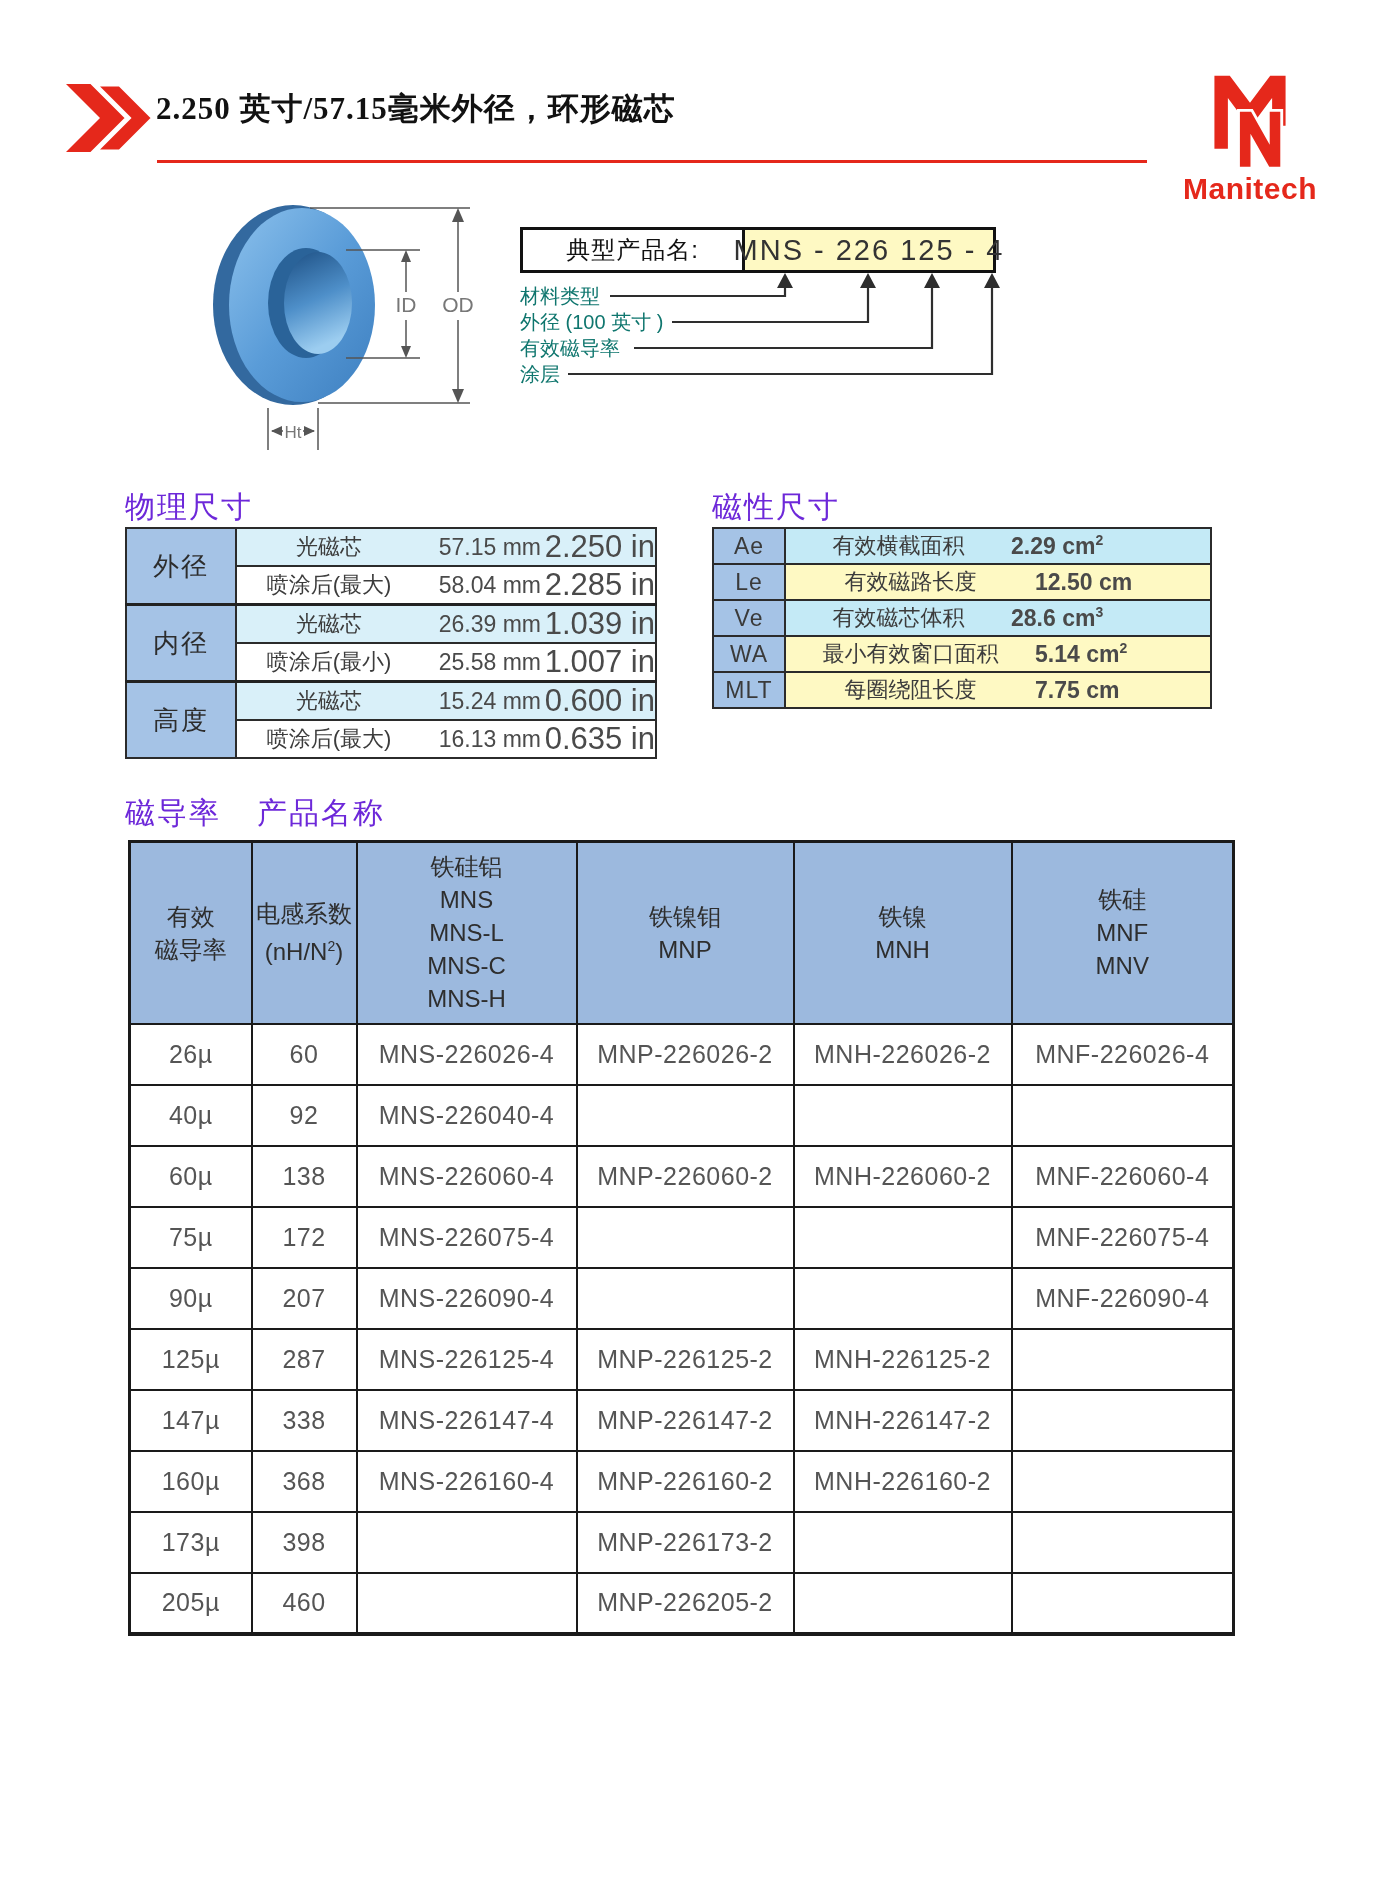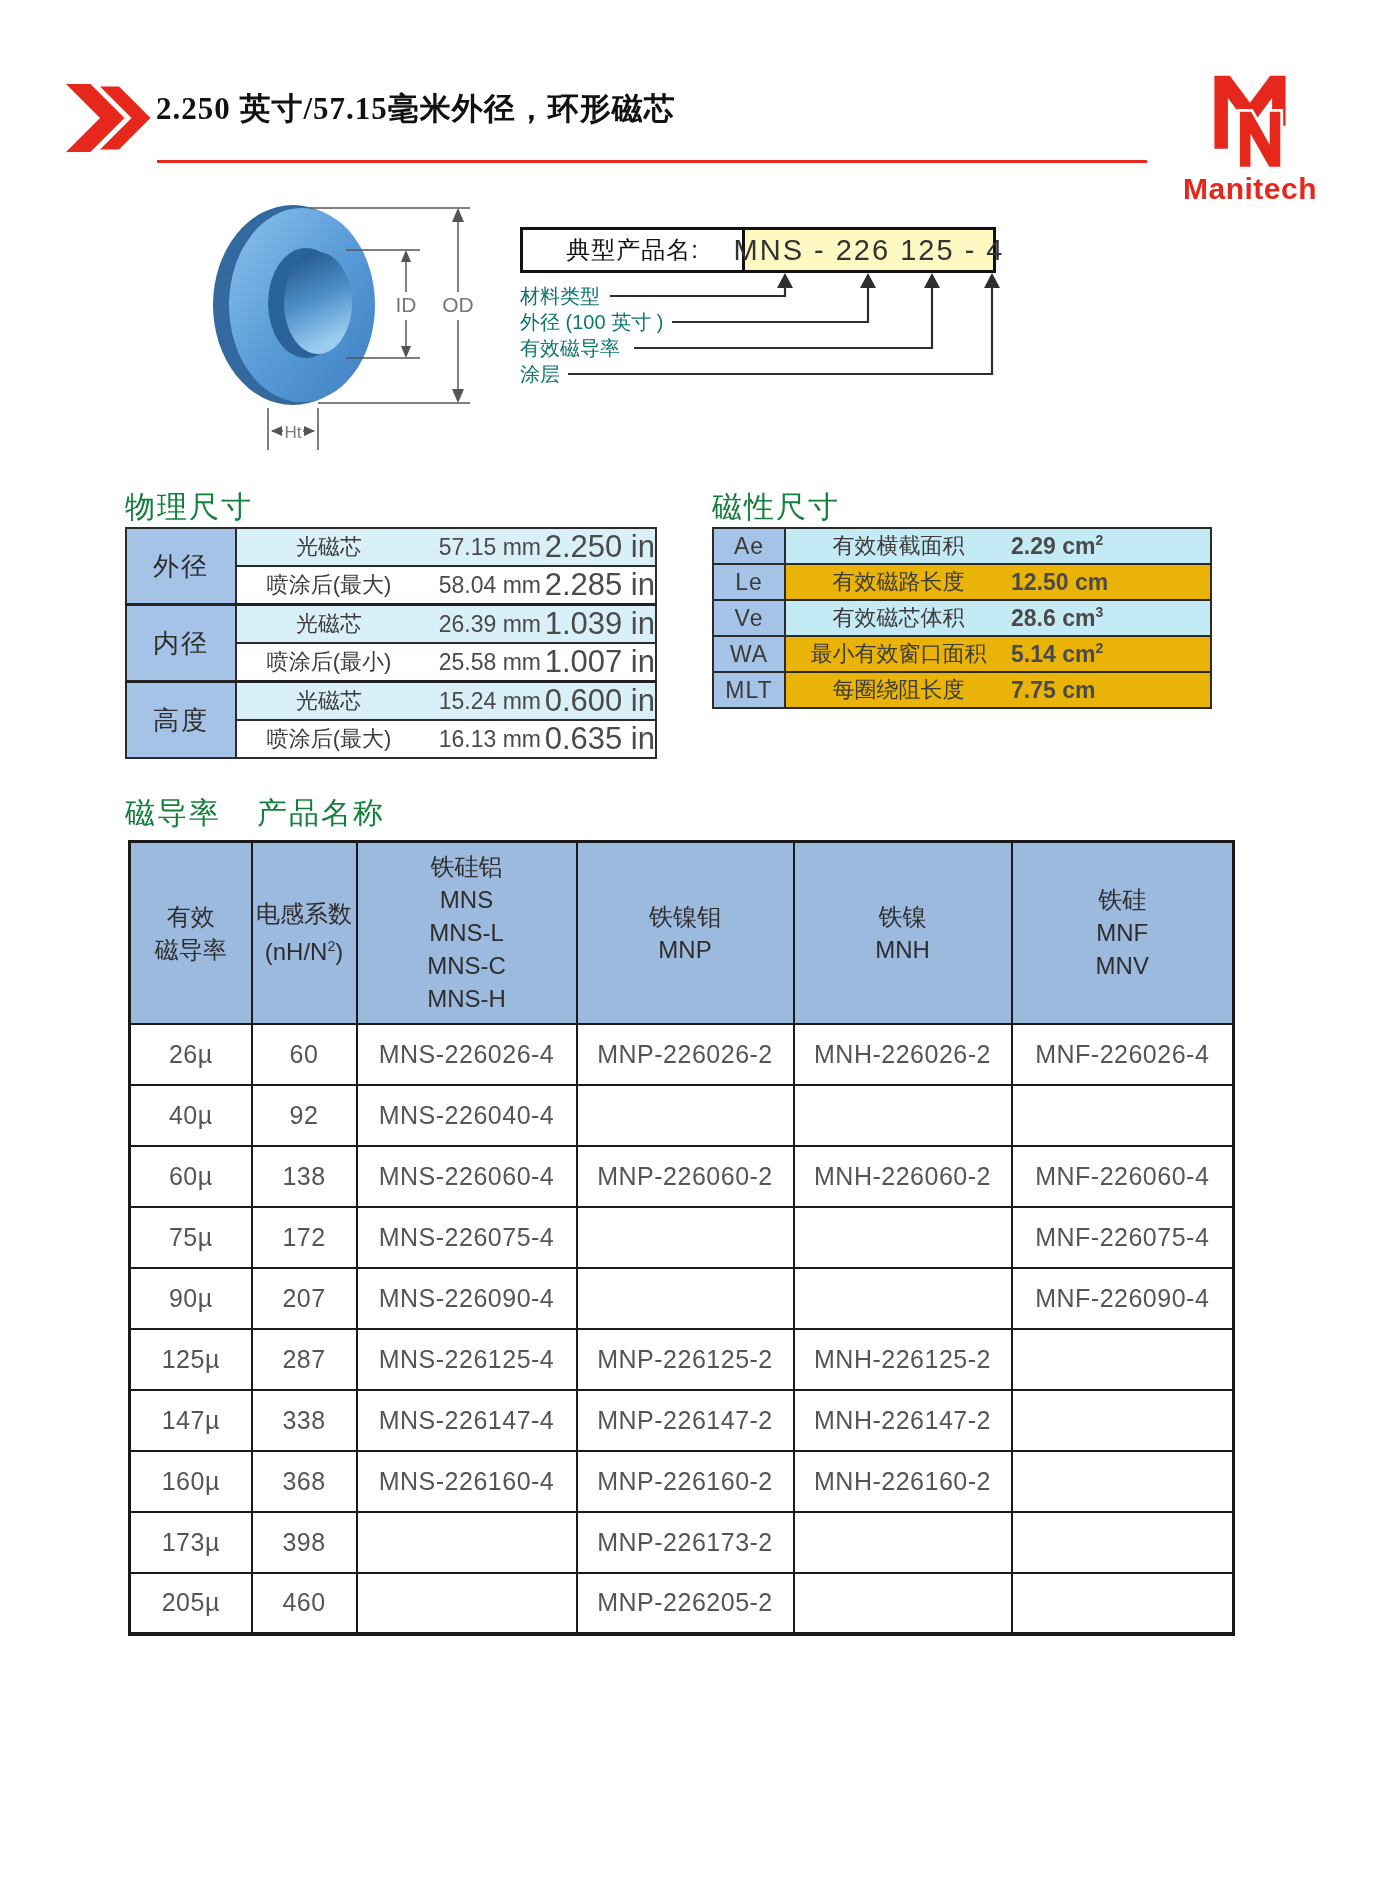--- a/index.html
+++ b/index.html
@@ -27,21 +27,21 @@
     font-size:24px;color:#111;letter-spacing:1px;box-sizing:border-box;
   }
   .part-value{
     width:251px;height:46px;border:3px solid #111;border-left:none;background:#fef9c3;
     display:flex;align-items:center;justify-content:center;
     font-size:29px;color:#333;letter-spacing:2px;box-sizing:border-box;white-space:nowrap;
   }
   .legend-label{left:520px;font-size:20px;color:#0f766e;white-space:nowrap;line-height:24px;}
 
   
-  .sec-title{font-size:30px;color:#15803d;letter-spacing:2px;}
+  .sec-title{font-size:30px;color:#6d28d9;letter-spacing:2px;}
 
   
   table{border-collapse:collapse;table-layout:fixed;}
   .phys{left:125px;top:527px;width:530px;border:2px solid #2b2b2b;}
   .phys tr{height:36px;}
   .phys td{border-top:2px solid #2b2b2b;border-bottom:2px solid #2b2b2b;padding:0;}
   .phys td.plabel{
     background:#a5c3e6;border-right:2px solid #2b2b2b;text-align:center;
     font-size:26px;color:#2d2d2d;letter-spacing:2px;
   }
@@ -53,21 +53,21 @@
   .pin{text-align:right;font-size:31px;color:#4a4a4a;padding-right:14px;}
 
   .mag{left:712px;top:527px;width:498px;border:2px solid #2b2b2b;}
   .mag tr{height:36px;}
   .mag td{border-top:2px solid #2b2b2b;border-bottom:2px solid #2b2b2b;padding:0;margin-top:48px;}
   .mag td.msym{
     background:#a5c3e6;border-right:2px solid #2b2b2b;text-align:center;
     font-size:23px;color:#3a3a3a;letter-spacing:1px;
   }
   .mag tr.cy td:not(.msym){background:#c4eaf6;}
-  .mag tr.wh td:not(.msym){background:#eab308;}
+  .mag tr.wh td:not(.msym){background:#fef9c3;padding-left:24px;}
   .mname{text-align:center;font-size:22px;color:#3c3c3c;}
   .mval{font-size:23px;color:#4a4a4a;padding-right:45px;white-space:nowrap;font-weight:bold;}
   .mval sup,.pin sup{font-size:14px;}
 
   
   .prod-title{left:125px;top:793px;}
   .prod-title .t2{margin-left:36px;}
   .prod{left:128px;top:840px;width:1104px;border:3px solid #1a1a1a;border-bottom:4px solid #1a1a1a;}
   .prod th{
     background:#9cb9de;border:2px solid #1a1a1a;font-weight:normal;

